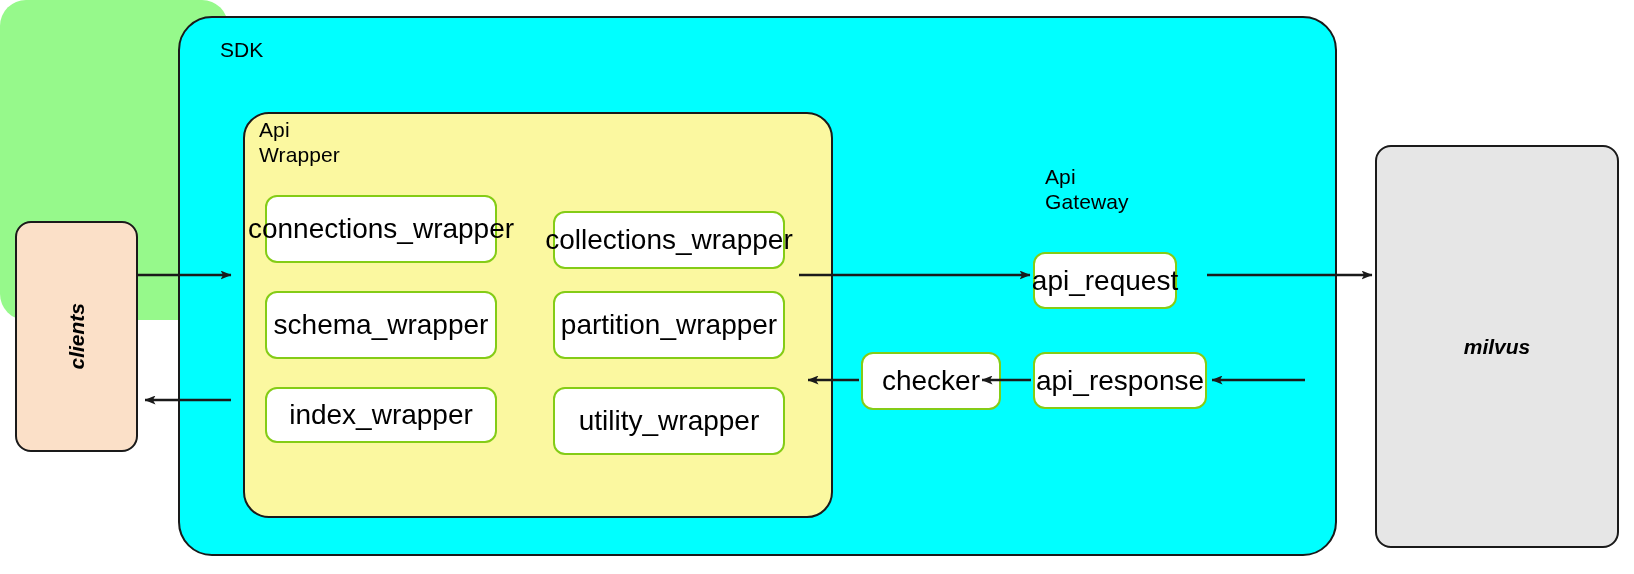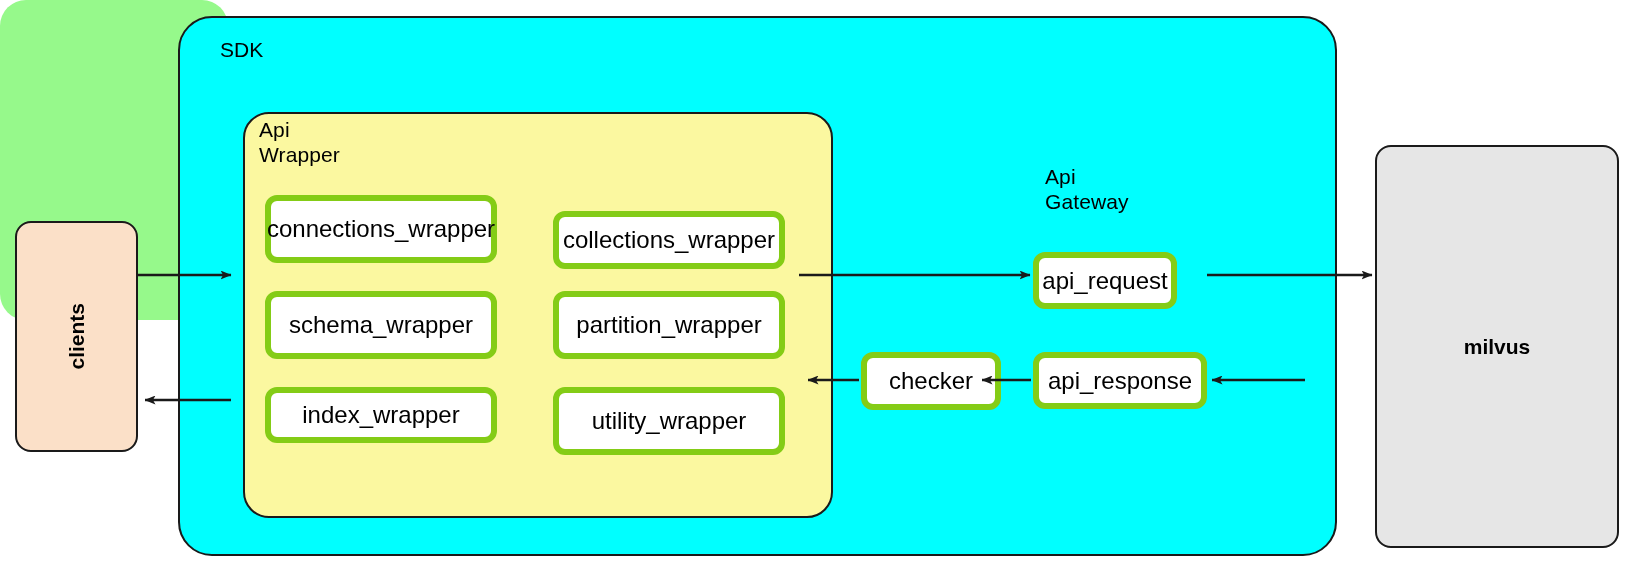--- a/index.html
+++ b/index.html
@@ -55,40 +55,41 @@
     border-radius: 26px;
   }
   #apigw-label {
     left: 1045px; top: 165px; font-size: 21px; width: 140px;
   }
   
   .node {
     position: absolute;
     box-sizing: border-box;
     background: #ffffff;
-    border: 6px solid #84cc16;
+    border: 2px solid #84cc16;
     border-radius: 12px;
     display: flex;
     align-items: center;
     justify-content: center;
-    font-size: 24px;
+    font-size: 28px;
     color: #000000;
     text-align: center;
   }
   .endpoint {
     position: absolute;
     box-sizing: border-box;
     border: 2px solid #1a1a1a;
     border-radius: 16px;
     display: flex;
     align-items: center;
     justify-content: center;
     font-size: 21px;
     font-weight: bold;
     color: #000000;
+    font-style: italic;
   }
   #clients-box {
     left: 15px; top: 221px; width: 123px; height: 231px;
     background: #fbe0c8;
   }
   #clients-label {
     writing-mode: vertical-rl;
     text-orientation: mixed;
     transform: rotate(180deg);
     font-size: 21px;

